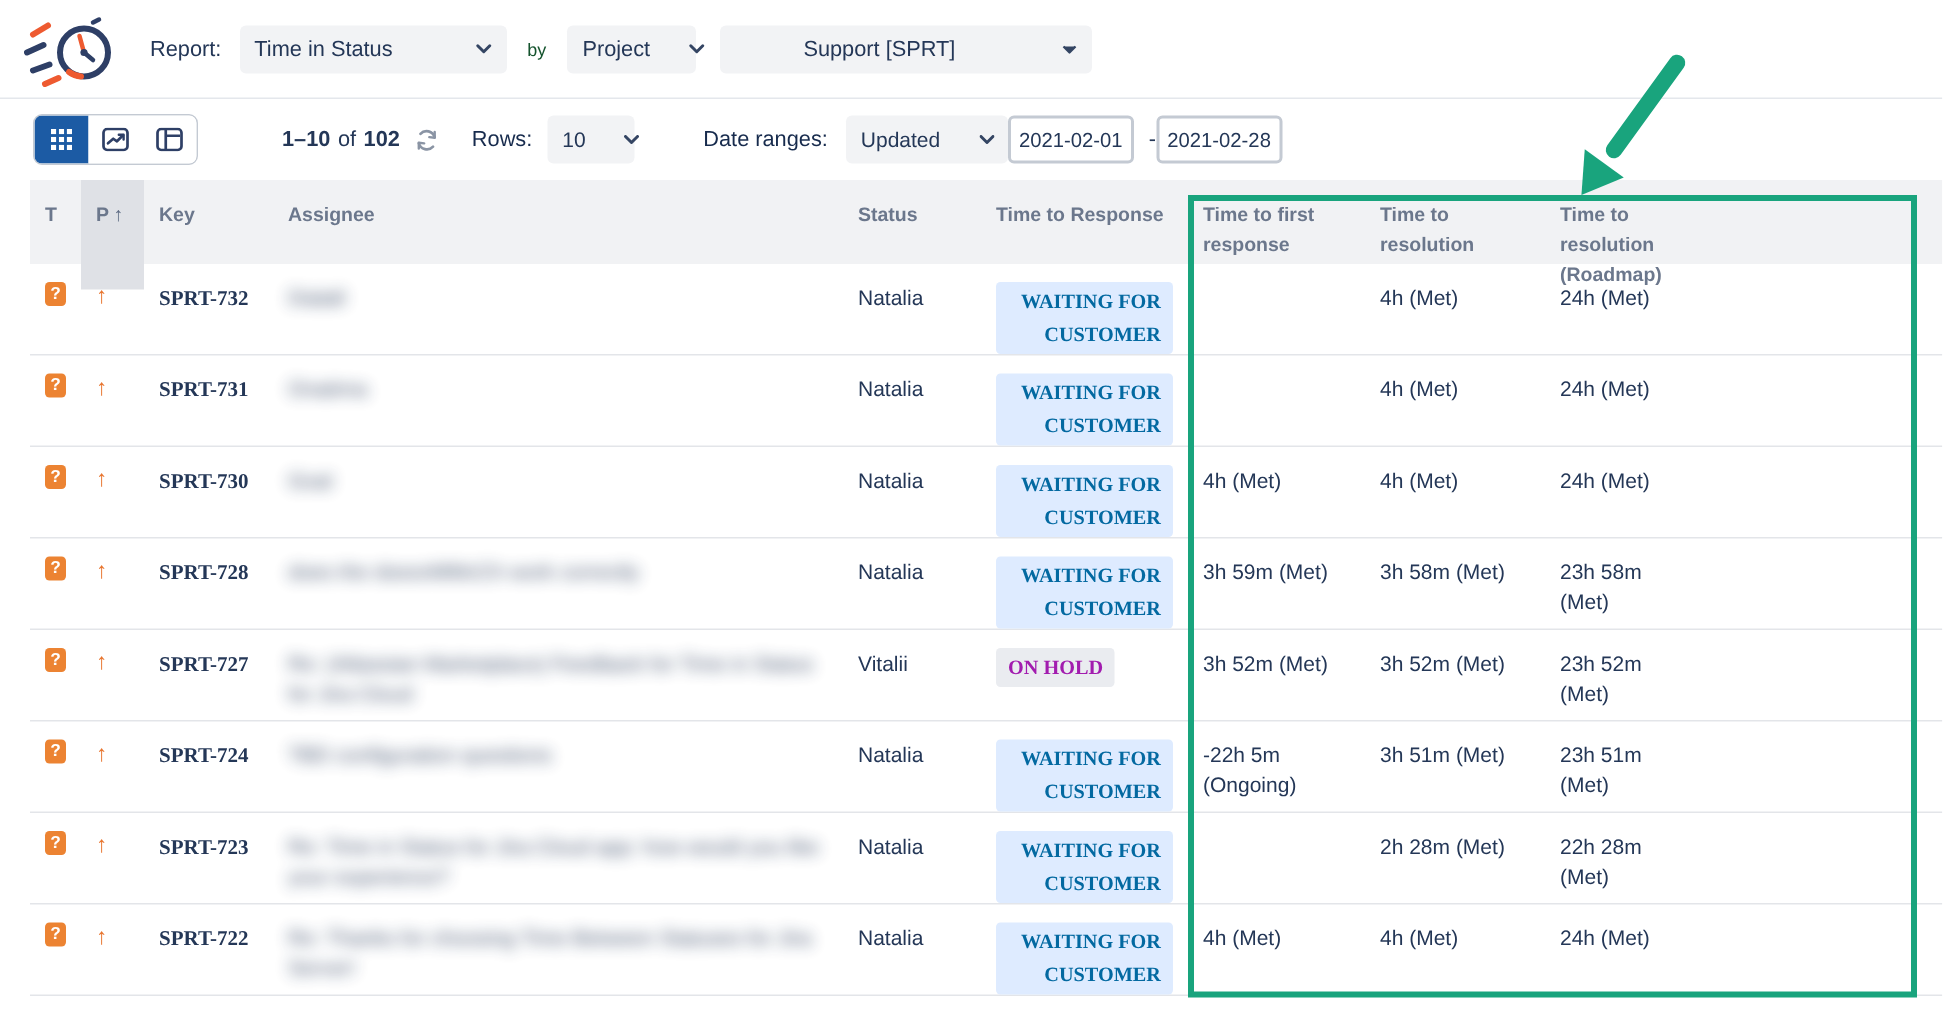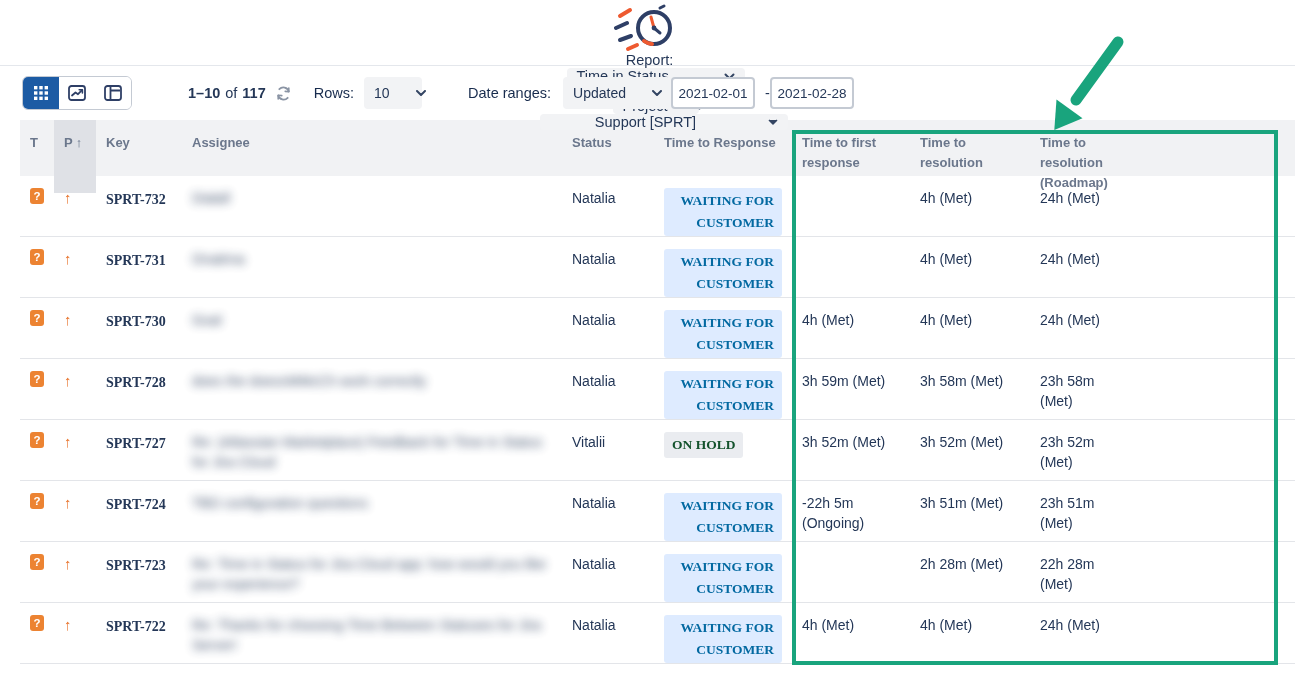--- a/index.html
+++ b/index.html
@@ -1,21 +1,21 @@
 <!DOCTYPE html>
 <html><head>
 <meta charset="utf-8">
 <style>
   * { margin:0; padding:0; box-sizing:border-box; }
   html,body { background:#fff; }
   body { font-family:"Liberation Sans", sans-serif; color:#172b4d; }
   #stage { position:relative; width:1295px; height:675px; background:#fff; overflow:hidden; }
 
   
-  .topbar { display:flex; align-items:center; height:66px; padding-left:16px; border-bottom:1px solid #e4e7ec;flex-direction:column; }
+  .topbar { display:flex; align-items:center; height:66px; padding-left:16px; border-bottom:1px solid #e4e7ec; }
   .logo { width:66px; height:52px; margin-right:18px; flex:none; }
   .report-label { font-size:14.5px; color:#243757; margin-right:12px; }
   .by-label { font-size:12px; color:#14532d; margin:0 14px; }
   .select { display:flex; align-items:center; justify-content:space-between; background:#f2f3f5; border-radius:4px;
             height:32px; padding:0 10px; font-size:14.5px; font-weight:500; color:#243757; cursor:pointer;gap:18px; }
   .select .chev { flex:none; margin-left:8px; }
   .sel-report { width:178px; }
   .sel-scope  { width:86px; }
   .sel-project { width:248px; }
   .sel-project .sel-text { flex:1; text-align:center; }
@@ -49,21 +49,21 @@
   .cell { padding:0 10px 0 10px; }
   .cell.icon-cell { display:flex; justify-content:flex-start; padding-top:12px; }
   .tbody .trow { border-bottom:1px solid #e3e5e9; min-height:61px; align-items:start; }
   .tbody .cell { padding-top:12px; font-size:14px; line-height:20px; color:#243757; }
   .key { font-family:"Liberation Serif", serif; font-weight:700; font-size:13.5px; color:#1d3a63; padding-top:14px !important; }
   .summary { color:#5f6b7d; filter:blur(5px); opacity:.85; }
   .assignee a, .assignee { color:#0b5cd7; text-decoration:none; cursor:pointer; }
   .badge { display:inline-block; font-family:"Liberation Serif", serif; font-weight:700; font-size:13.5px;
            line-height:22px; padding:2px 8px; border-radius:3px; max-width:124px; }
   .badge.blue { background:#deebff; color:#0369a1;text-align:right; }
-  .badge.gray { background:#eaecf0; color:#14532d; }
+  .badge.gray { background:#eaecf0; color:#a21caf; }
   .typeicon { width:16px; height:16px; background:#ec8332; border-radius:3px; color:#fff; font-size:11.5px; font-weight:700;
               display:flex; align-items:center; justify-content:center; }
   .prio { color:#e8742d; font-weight:700; font-size:15px; }
   .sort-arrow { color:#5e6c84; margin-left:3px; }
 
   
   .hl-box { position:absolute; left:792px; top:130px; width:486px; height:535px;
             border:4px solid #19a47d; pointer-events:none; z-index:5; }
   .arrow-svg { position:absolute; left:1000px; top:28px; pointer-events:none; z-index:6; }
 </style>
@@ -136,21 +136,21 @@
           <rect x="1" y="1" width="16" height="14" rx="2.5" fill="none" stroke="#2e3f66" stroke-width="1.8"></rect>
           <line x1="6.5" y1="1.5" x2="6.5" y2="14.5" stroke="#2e3f66" stroke-width="1.8"></line>
           <line x1="7" y1="5.5" x2="16" y2="5.5" stroke="#2e3f66" stroke-width="1.8"></line>
         </svg>
       </button>
     </div>
 
     <div class="pagination">
       <b>1–10</b>
       <span class="of">of</span>
-      <b>117</b>
+      <b>102</b>
     </div>
     <span class="refresh">
       <svg width="17" height="17" viewBox="0 0 17 17">
         <path d="M3.2 10.5 a5.6 5.6 0 0 0 9.5 2.3" fill="none" stroke="#8a94a4" stroke-width="1.8" stroke-linecap="round"></path>
         <path d="M13.8 6.5 a5.6 5.6 0 0 0 -9.5 -2.3" fill="none" stroke="#8a94a4" stroke-width="1.8" stroke-linecap="round"></path>
         <path d="M13.8 3 L13.8 6.8 L10.2 6.4" fill="none" stroke="#8a94a4" stroke-width="1.6" stroke-linecap="round" stroke-linejoin="round"></path>
         <path d="M3.2 14 L3.2 10.2 L6.8 10.6" fill="none" stroke="#8a94a4" stroke-width="1.6" stroke-linecap="round" stroke-linejoin="round"></path>
       </svg>
     </span>
 

